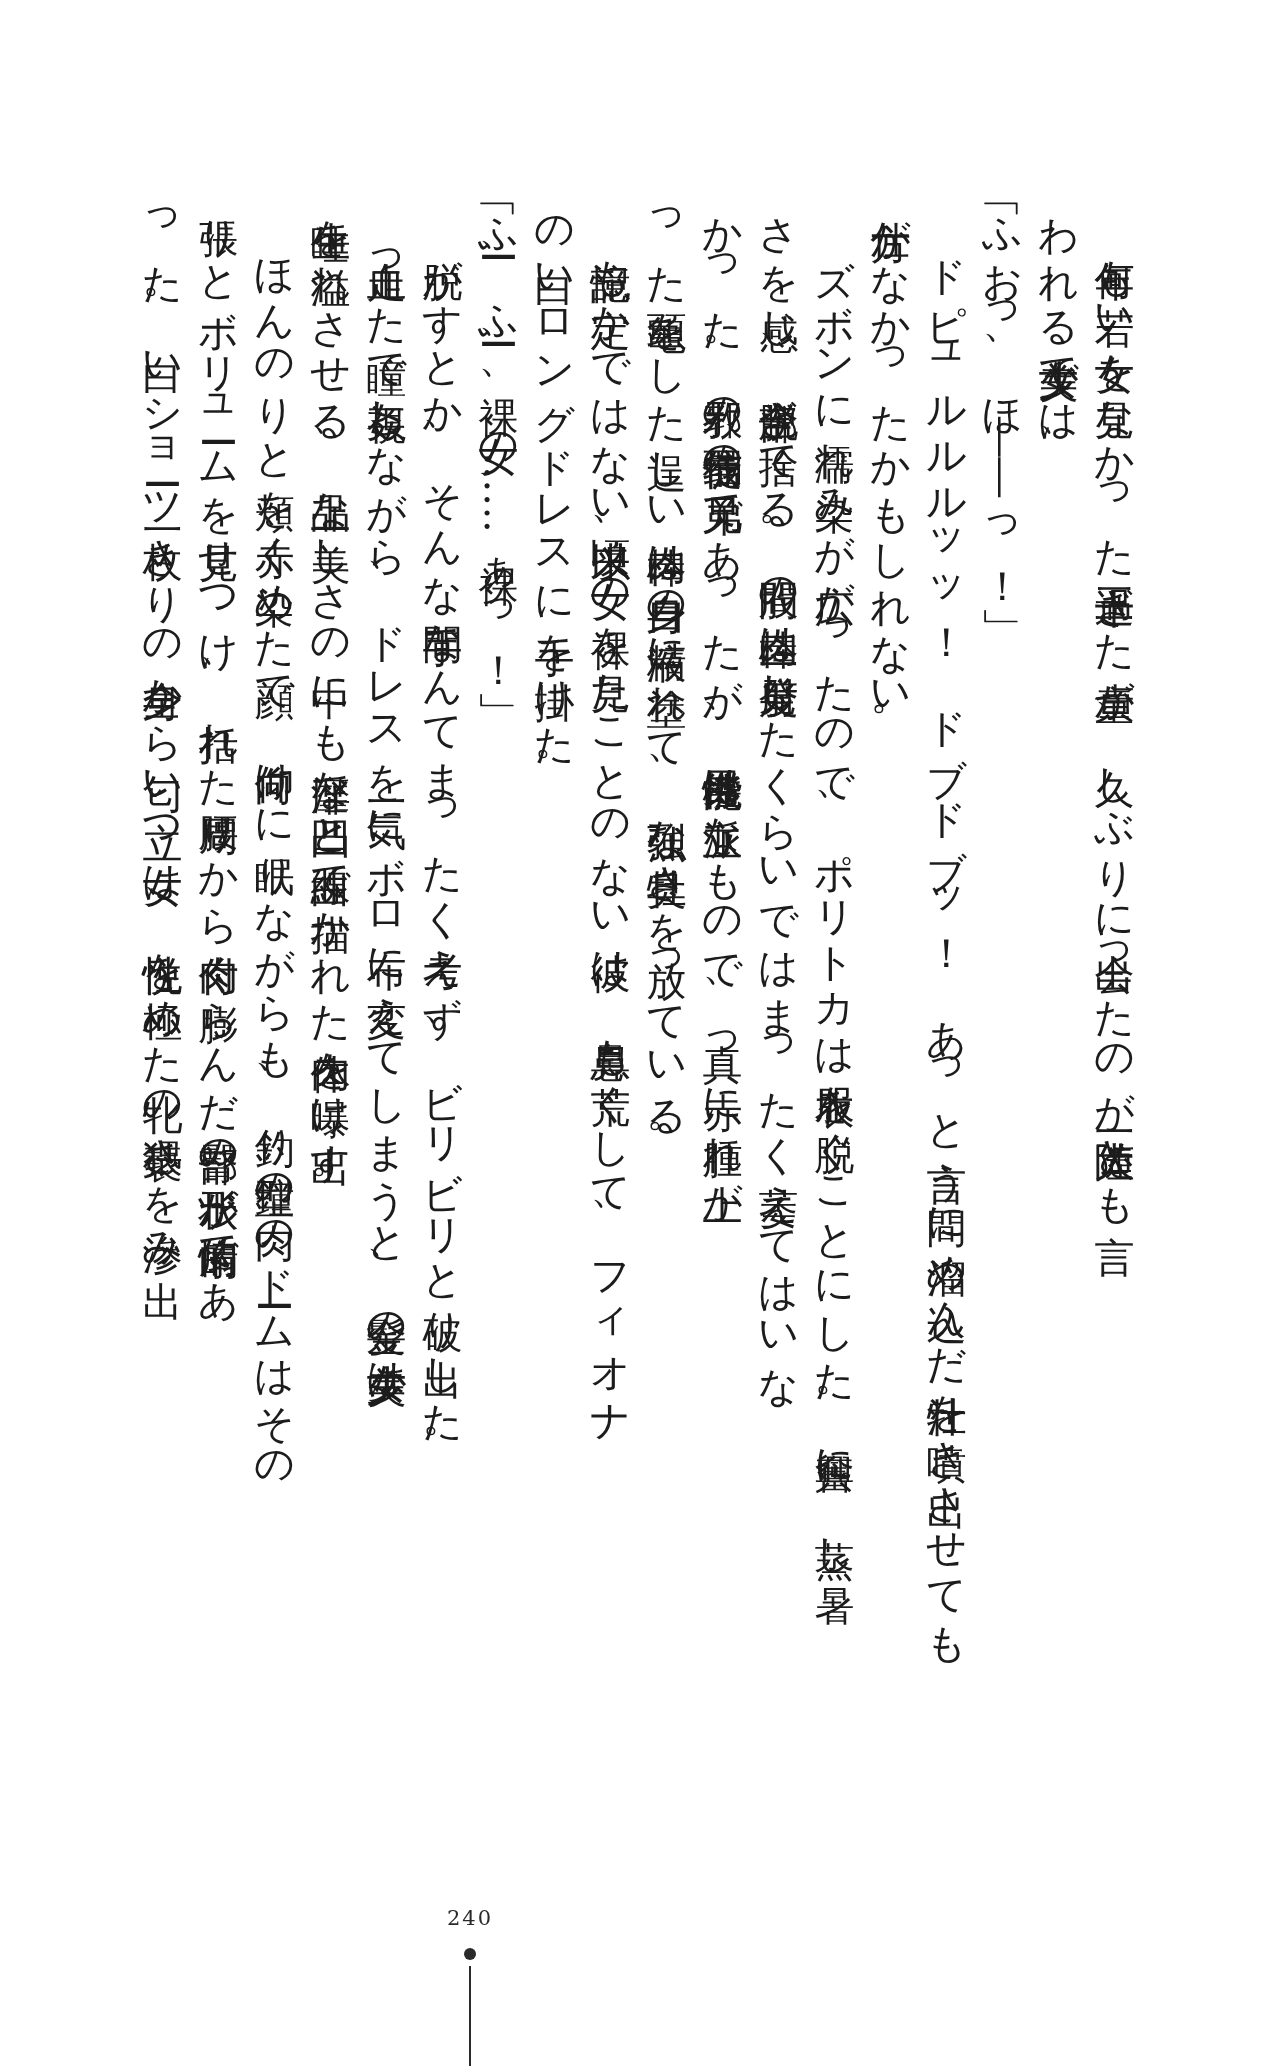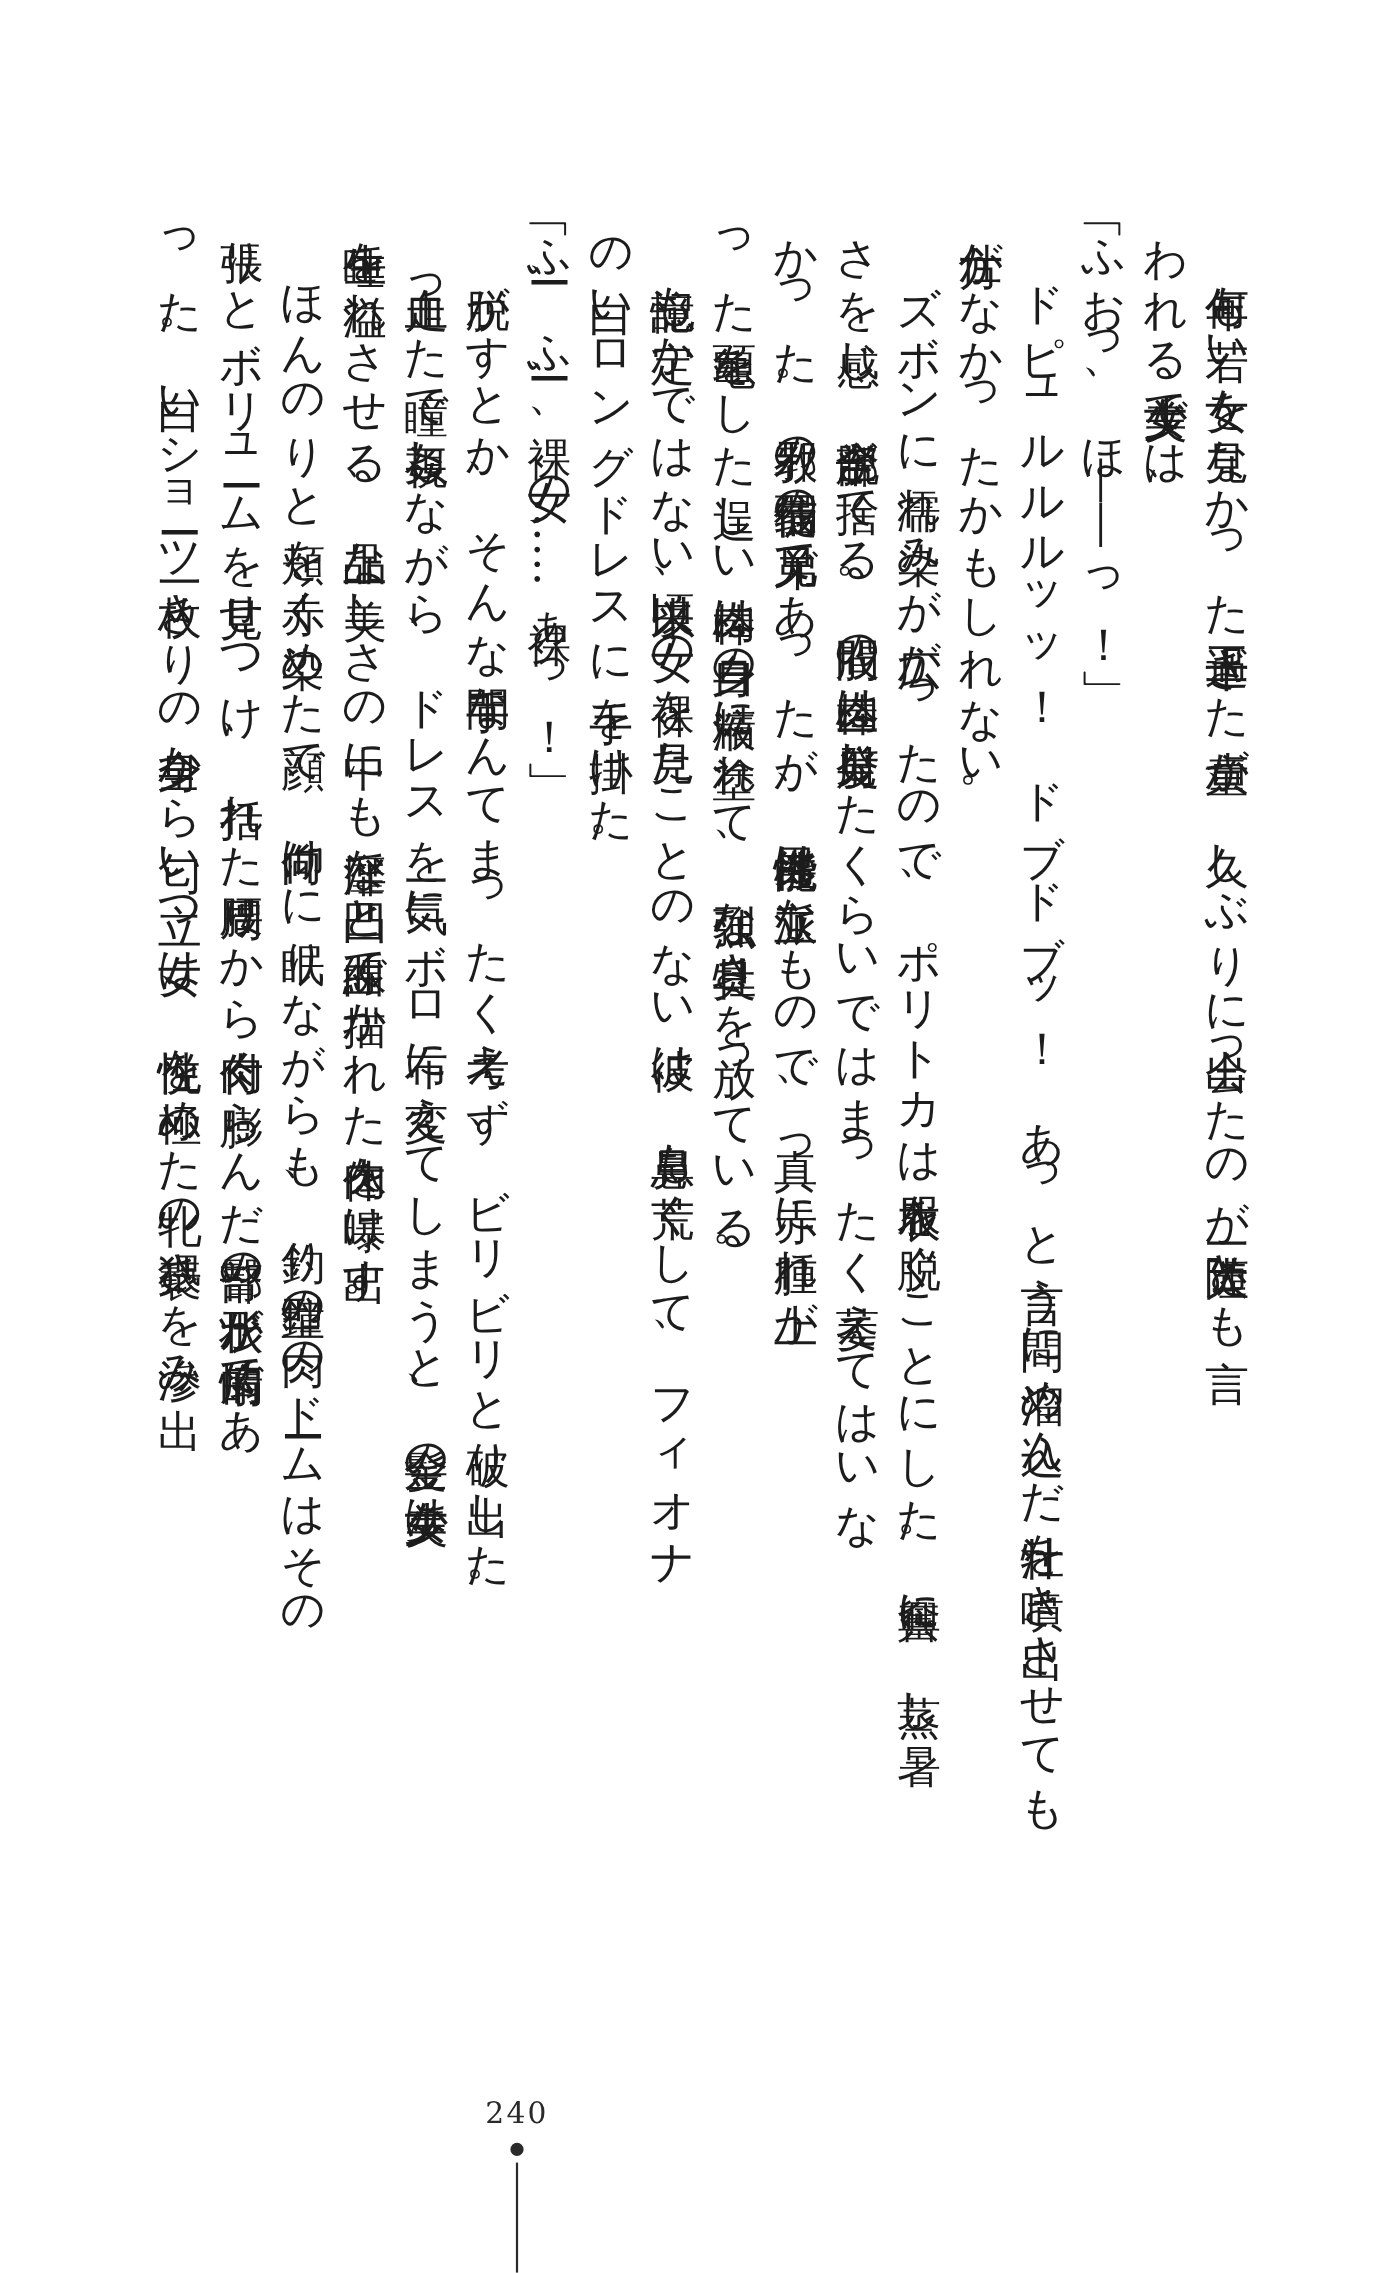--- a/index.html
+++ b/index.html
@@ -32,21 +32,21 @@
     line-height: 56px;      
     white-space: nowrap;
   }
   
   .page-number {
     position: absolute;
     top: 1906px;
     left: 420px;
     width: 100px;
     text-align: center;
-    font-size: 27px;
+    font-size: 21px;
     letter-spacing: 2px;
     color: var(--footer, #2a2a2a);
   }
   .page-ornament-dot {
     position: absolute;
     left: 464px;
     top: 1948px;
     width: 12px;
     height: 12px;
     border-radius: 50%;

